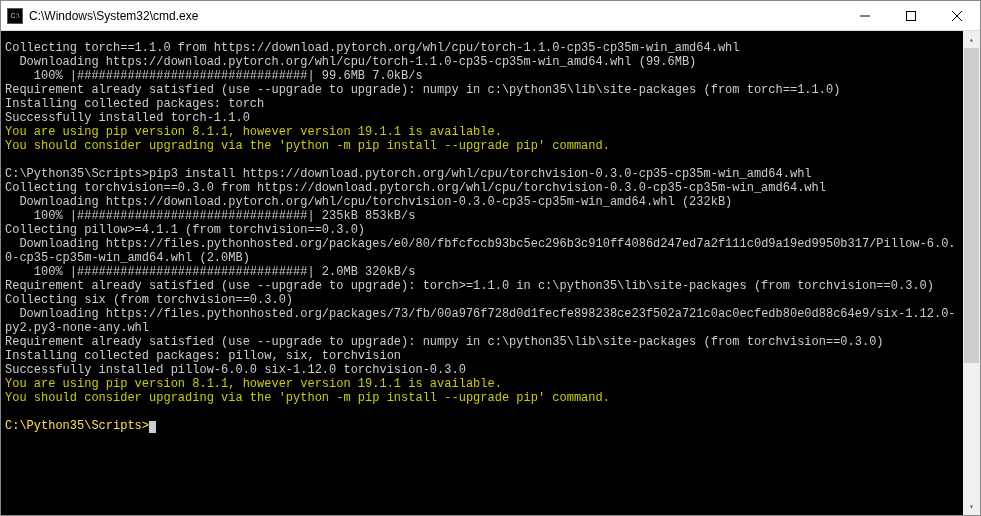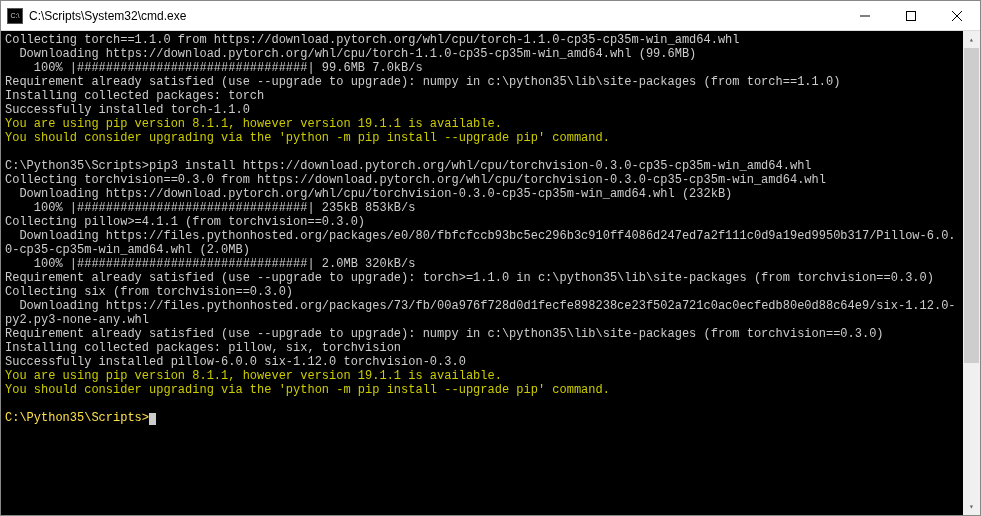--- a/index.html
+++ b/index.html
@@ -58,21 +58,21 @@
     .win-btn svg { width: 10px; height: 10px; }
     .terminal-wrap {
       display: flex;
       height: calc(100% - 30px);
       background: #000;
     }
     .terminal {
       flex: 1;
       background: #000;
       color: #ccc;
-      padding: 2px 4px;
+      padding: 10px 4px;
       line-height: 14px;
       white-space: pre-wrap;
       word-break: break-all;
       font-size: 12px;
     }
     .scrollbar {
       width: 17px;
       background: #f0f0f0;
       position: relative;
     }
@@ -112,21 +112,21 @@
       height: 12px;
       background: #ccc;
       vertical-align: text-bottom;
     }
   </style>
 </head>
 <body>
 
 <div class="titlebar">
   <div class="titlebar-icon">C:\</div>
-  <div class="titlebar-title">C:\Scripts\System32\cmd.exe</div>
+  <div class="titlebar-title">C:\Windows\System32\cmd.exe</div>
   <div class="win-controls">
     <div class="win-btn">
       <svg viewBox="0 0 10 10">
           <line x1="0" y1="5" x2="10" y2="5" stroke="#000" stroke-width="1"></line>
         </svg>
     </div>
     <div class="win-btn">
       <svg viewBox="0 0 10 10">
           <rect x="0.5" y="0.5" width="9" height="9" fill="none" stroke="#000" stroke-width="1"></rect>
         </svg>

